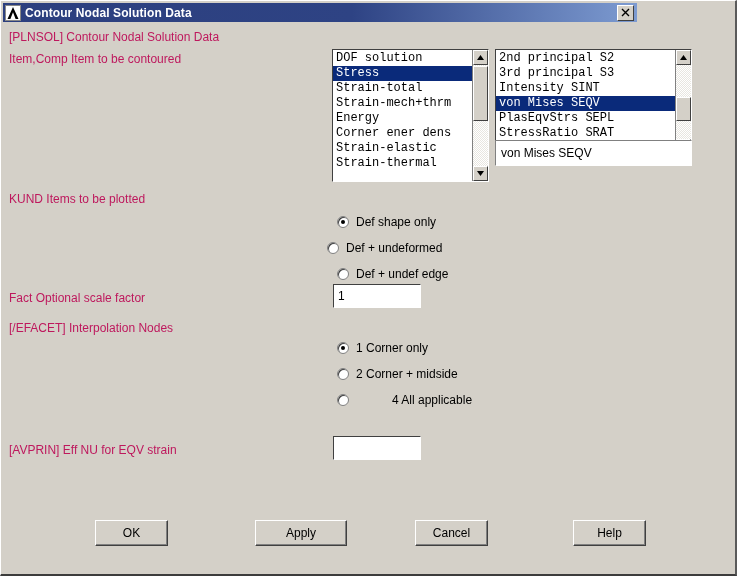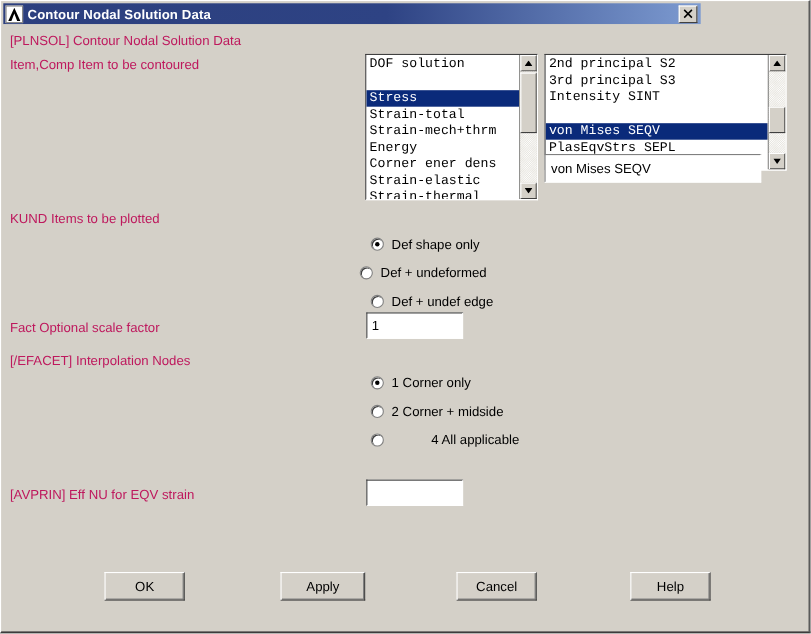--- a/index.html
+++ b/index.html
@@ -110,21 +110,20 @@
     height: 15px;
     padding-left: 3px;
     color: #000000;
     white-space: nowrap;
     overflow: hidden;
     cursor: default;
   }
   .lb-item.sel {
     background: #0a2a7a;
     color: #ffffff;
-    margin-top: 16px;
   }
   
   .sb {
     width: 16px;
     flex: 0 0 16px;
     background: #d4d0c8;
     border-left: 1px solid #808080;
     box-sizing: border-box;
     position: relative;
   }
@@ -293,21 +292,21 @@
         <div class="sb-track"></div>
         <div class="sb-thumb" style="top:16px; height:55px;"></div>
         <div class="sb-btn down">
           <svg width="7" height="5" viewBox="0 0 7 5">
               <polygon points="0,0 7,0 3.5,5" fill="#000"></polygon>
             </svg>
         </div>
       </div>
     </div>
 
-    <div class="listbox" style="left:492px; top:27px; width:220px; height:106px;">
+    <div class="listbox" style="left:492px; top:27px; width:197px; height:106px;">
       <div class="listbox-inner">
         <div class="lb-item">2nd principal S2</div>
         <div class="lb-item">3rd principal S3</div>
         <div class="lb-item">Intensity   SINT</div>
         <div class="lb-item sel">von Mises   SEQV</div>
         <div class="lb-item">PlasEqvStrs SEPL</div>
         <div class="lb-item">StressRatio SRAT</div>
       </div>
       <div class="sb">
         <div class="sb-btn up">
@@ -357,18 +356,18 @@
     </div>
     <div class="radio-row" style="left:334px; top:371px;gap:36px;">
       <span class="radio"></span>
       <span class="radio-label">4 All applicable</span>
     </div>
 
     <div class="lbl" style="left:6px; top:421px;">[AVPRIN]  Eff NU for EQV strain</div>
     <div class="field" style="left:330px; top:414px; width:88px; height:24px;" placeholder=""></div>
 
     <div class="btn" style="left:92px; top:498px; width:73px;">OK</div>
-    <div class="btn" style="left:252px; top:498px; width:77px;">Apply</div>
+    <div class="btn" style="left:252px; top:498px; width:92px;">Apply</div>
     <div class="btn" style="left:412px; top:498px; width:73px;">Cancel</div>
     <div class="btn" style="left:570px; top:498px; width:73px;">Help</div>
 
   </div>
 </div>
 
 </body></html>

